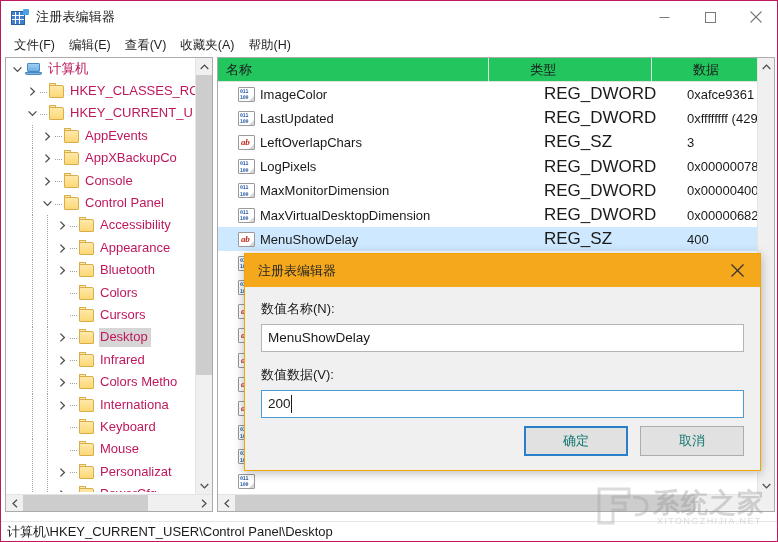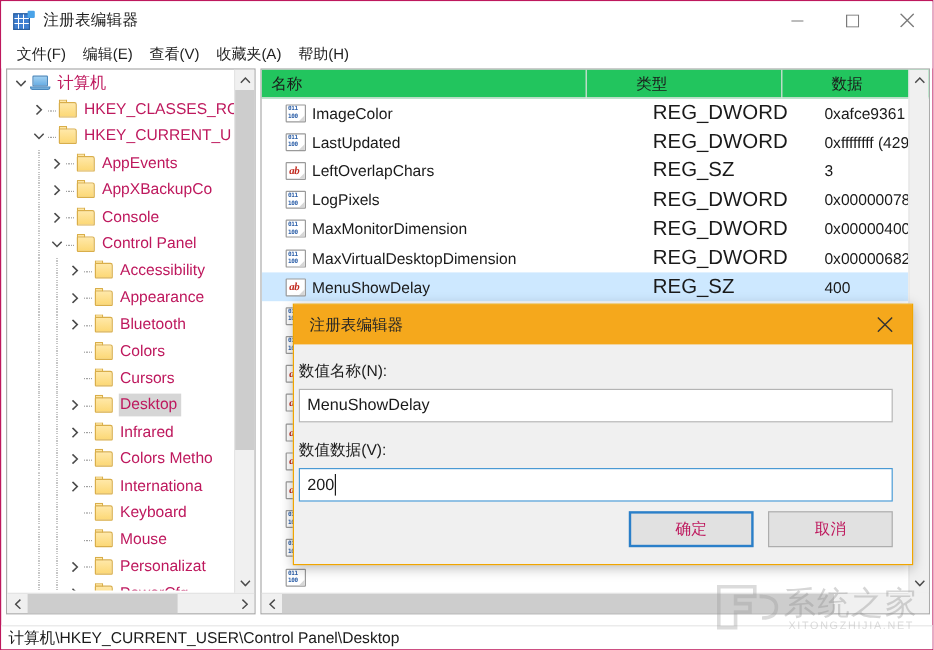--- a/index.html
+++ b/index.html
@@ -225,50 +225,50 @@
   }
   .dlg-title {
     height: 33px; background: #f5a81c; display: flex; align-items: center;
     justify-content: space-between; padding: 0 0 0 13px;
   }
   .dlg-title-text { font-size: 13px; color: #262626; }
   .dlg-close {
     width: 45px; height: 33px; display: flex; align-items: center; justify-content: center;
     color: #3a3a3a;
   }
-  .dlg-body { padding: 13px 16px 0 4px; }
+  .dlg-body { padding: 13px 16px 0 16px; }
   .dlg-label { font-size: 13px; color: #1a1a1a; margin-bottom: 6px; }
   .dlg-input {
     width: 100%; height: 28px; background: #ffffff; border: 1px solid #b4b4b4;
     font-size: 13.5px; color: #1a1a1a; padding: 0 6px; line-height: 26px;
     font-family: "Liberation Sans", sans-serif; outline: none;
   }
   .dlg-input.focused { border: 1px solid #4a9ad4; }
   .dlg-input-wrap { position: relative; margin-bottom: 14px; }
   .caret {
     position: absolute; top: 5px; width: 1px; height: 18px; background: #1a1a1a;
   }
   .dlg-buttons {
     position: absolute; right: 16px; bottom: 14px; display: flex; gap: 12px;
   }
   .dlg-btn {
     width: 104px; height: 30px; background: #e1e1e1; border: 1px solid #adadad;
-    font-size: 13px; color: #be185d; display: flex; align-items: center; justify-content: center;
+    font-size: 13px; color: #0f766e; display: flex; align-items: center; justify-content: center;
     font-family: "Liberation Sans", sans-serif;
   }
   .dlg-btn.primary { border: 2px solid #2a7fc9; background: #e1e1e1; }
 
   
   .watermark {
     position: absolute; right: 4px; bottom: 4px; width: 180px; height: 58px;
     opacity: .35; pointer-events: none;
   }
   .wm-text {
     position: absolute; left: 60px; top: 6px;
-    font-size: 27px; color: #8c8c8c; font-weight: normal; letter-spacing: 1px;
+    font-size: 27px; color: #8c8c8c; font-weight: bold; letter-spacing: 1px;
     font-family: "DejaVu Sans", sans-serif;
   }
   .wm-sub {
     position: absolute; left: 64px; top: 37px;
     font-size: 9px; color: #9a9a9a; letter-spacing: 1.4px;
   }
   .wm-mark {
     position: absolute; left: 2px; top: 4px; width: 56px; height: 44px;
   }
 </style>

